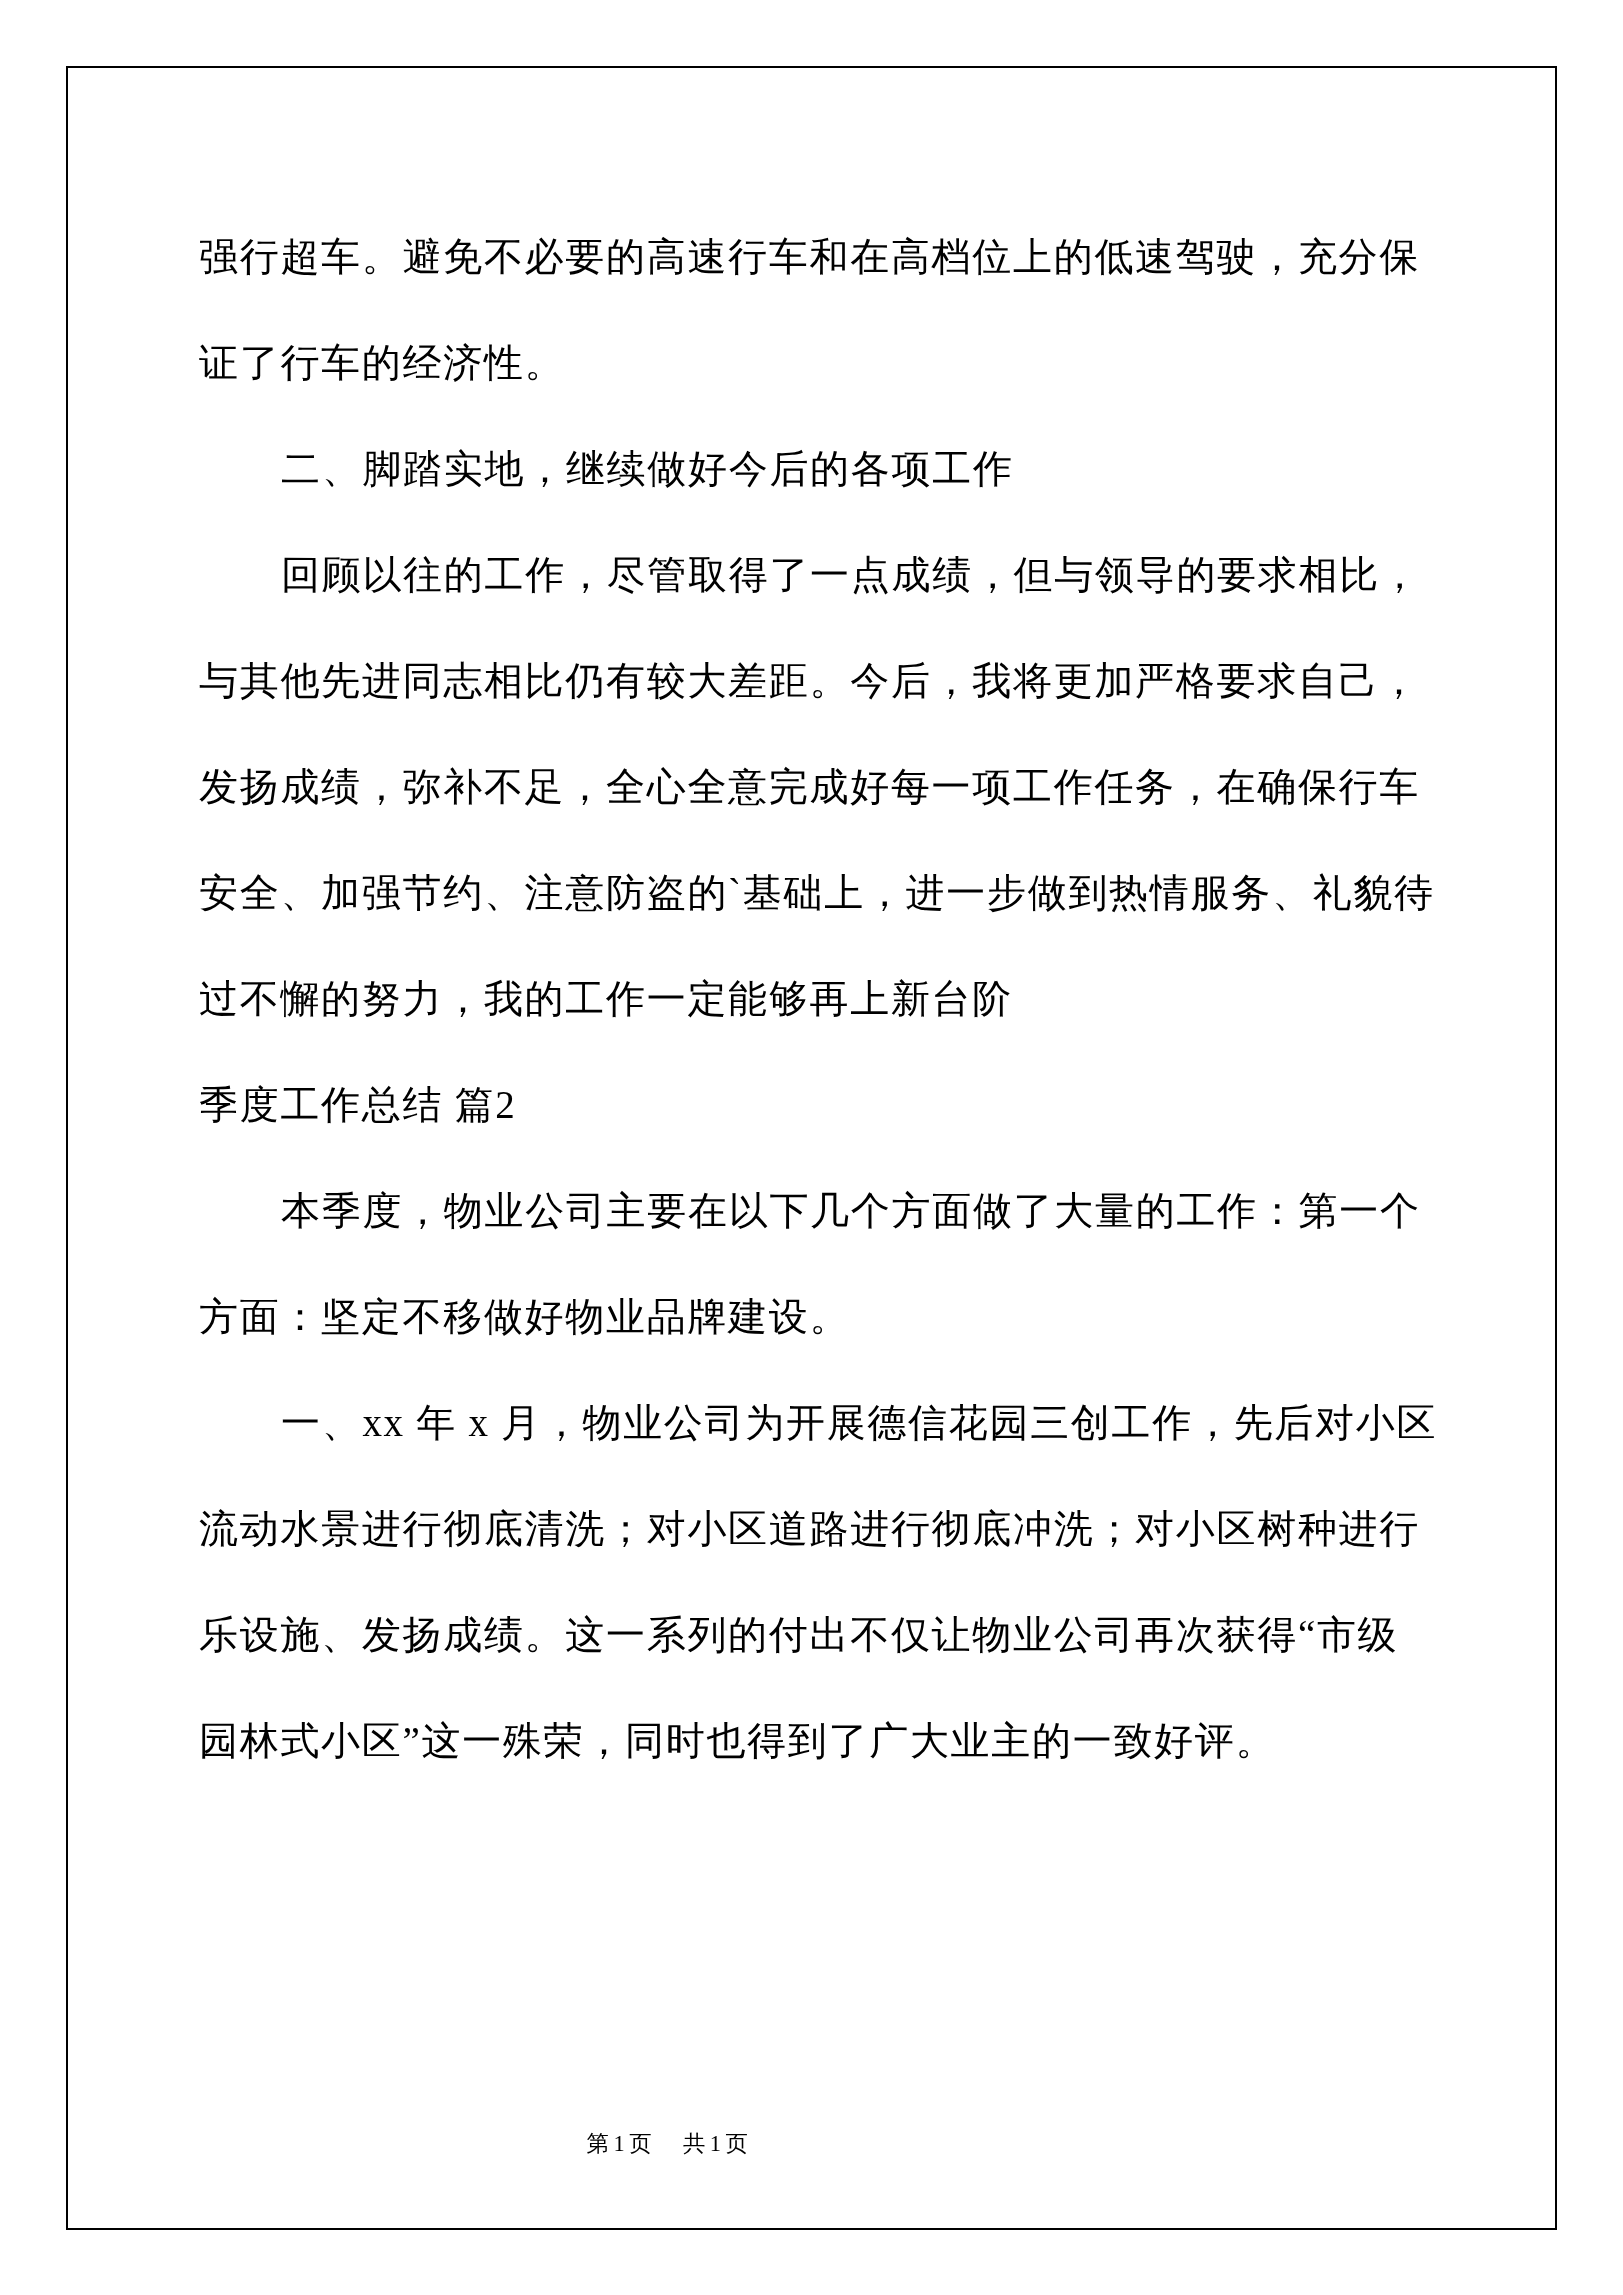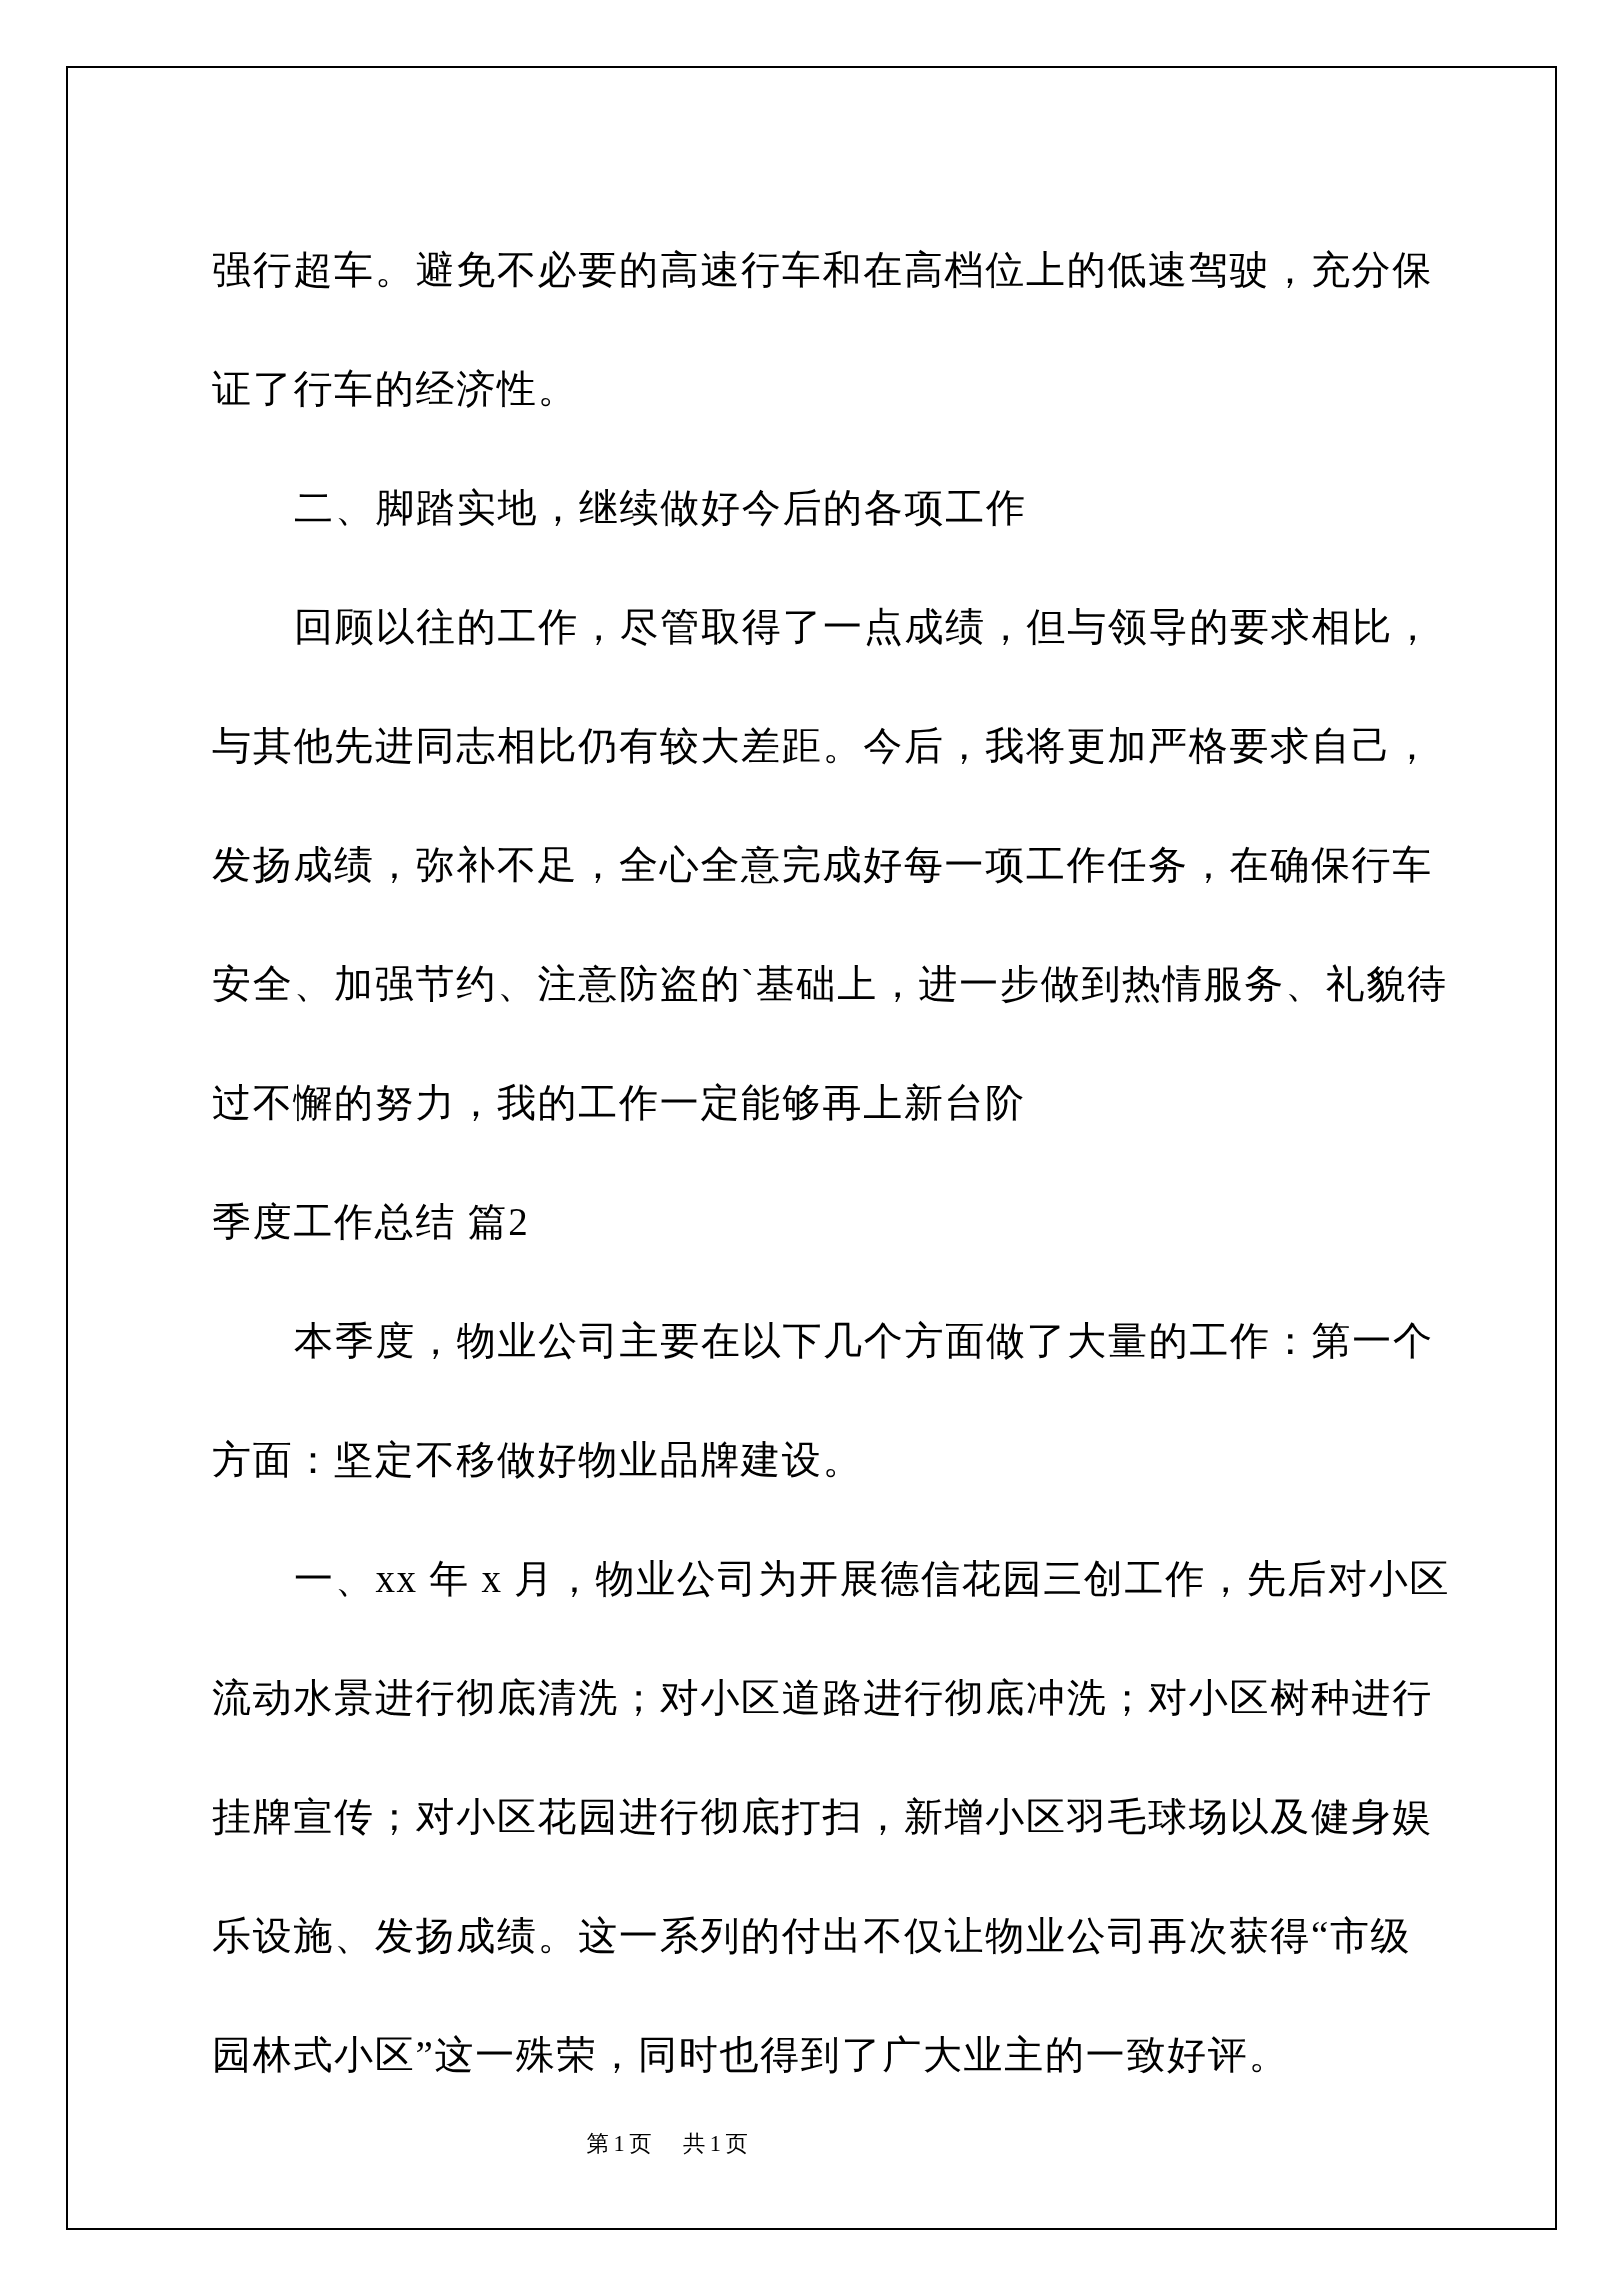--- a/index.html
+++ b/index.html
@@ -28,21 +28,21 @@
     box-sizing: border-box;
     border: 2.2px solid #000000;
   }
   .content {
     position: absolute;
     left: 199px;
     top: 204px;
     width: 1234px;
   }
   .line {
-    margin: 13px;
+    margin: 0;
     padding: 0;
     height: 106px;
     line-height: 106px;
     font-size: 39px;
     letter-spacing: 1.7px;
     color: #000000;
     white-space: nowrap;
   }
   .indent {
     padding-left: 82px;
@@ -73,21 +73,20 @@
     <p class="line indent">回顾以往的工作，尽管取得了一点成绩，但与领导的要求相比，</p>
     <p class="line">与其他先进同志相比仍有较大差距。今后，我将更加严格要求自己，</p>
     <p class="line">发扬成绩，弥补不足，全心全意完成好每一项工作任务，在确保行车</p>
     <p class="line">安全、加强节约、注意防盗的`基础上，进一步做到热情服务、礼貌待</p>
     <p class="line">过不懈的努力，我的工作一定能够再上新台阶</p>
     <p class="line">季度工作总结 篇2</p>
     <p class="line indent">本季度，物业公司主要在以下几个方面做了大量的工作：第一个</p>
     <p class="line">方面：坚定不移做好物业品牌建设。</p>
     <p class="line indent">一、xx 年 x 月，物业公司为开展德信花园三创工作，先后对小区</p>
     <p class="line">流动水景进行彻底清洗；对小区道路进行彻底冲洗；对小区树种进行</p>
-    <p class="line">挂牌宣传；对小区花园进行彻底打扫，新增小区羽毛球场以及健身娱</p>
     <p class="line">乐设施、发扬成绩。这一系列的付出不仅让物业公司再次获得“市级</p>
     <p class="line">园林式小区”这一殊荣，同时也得到了广大业主的一致好评。</p>
   </main>
 
   <footer class="footer">
     <span>第1页　共1页</span>
   </footer>
 
 </div>
 

